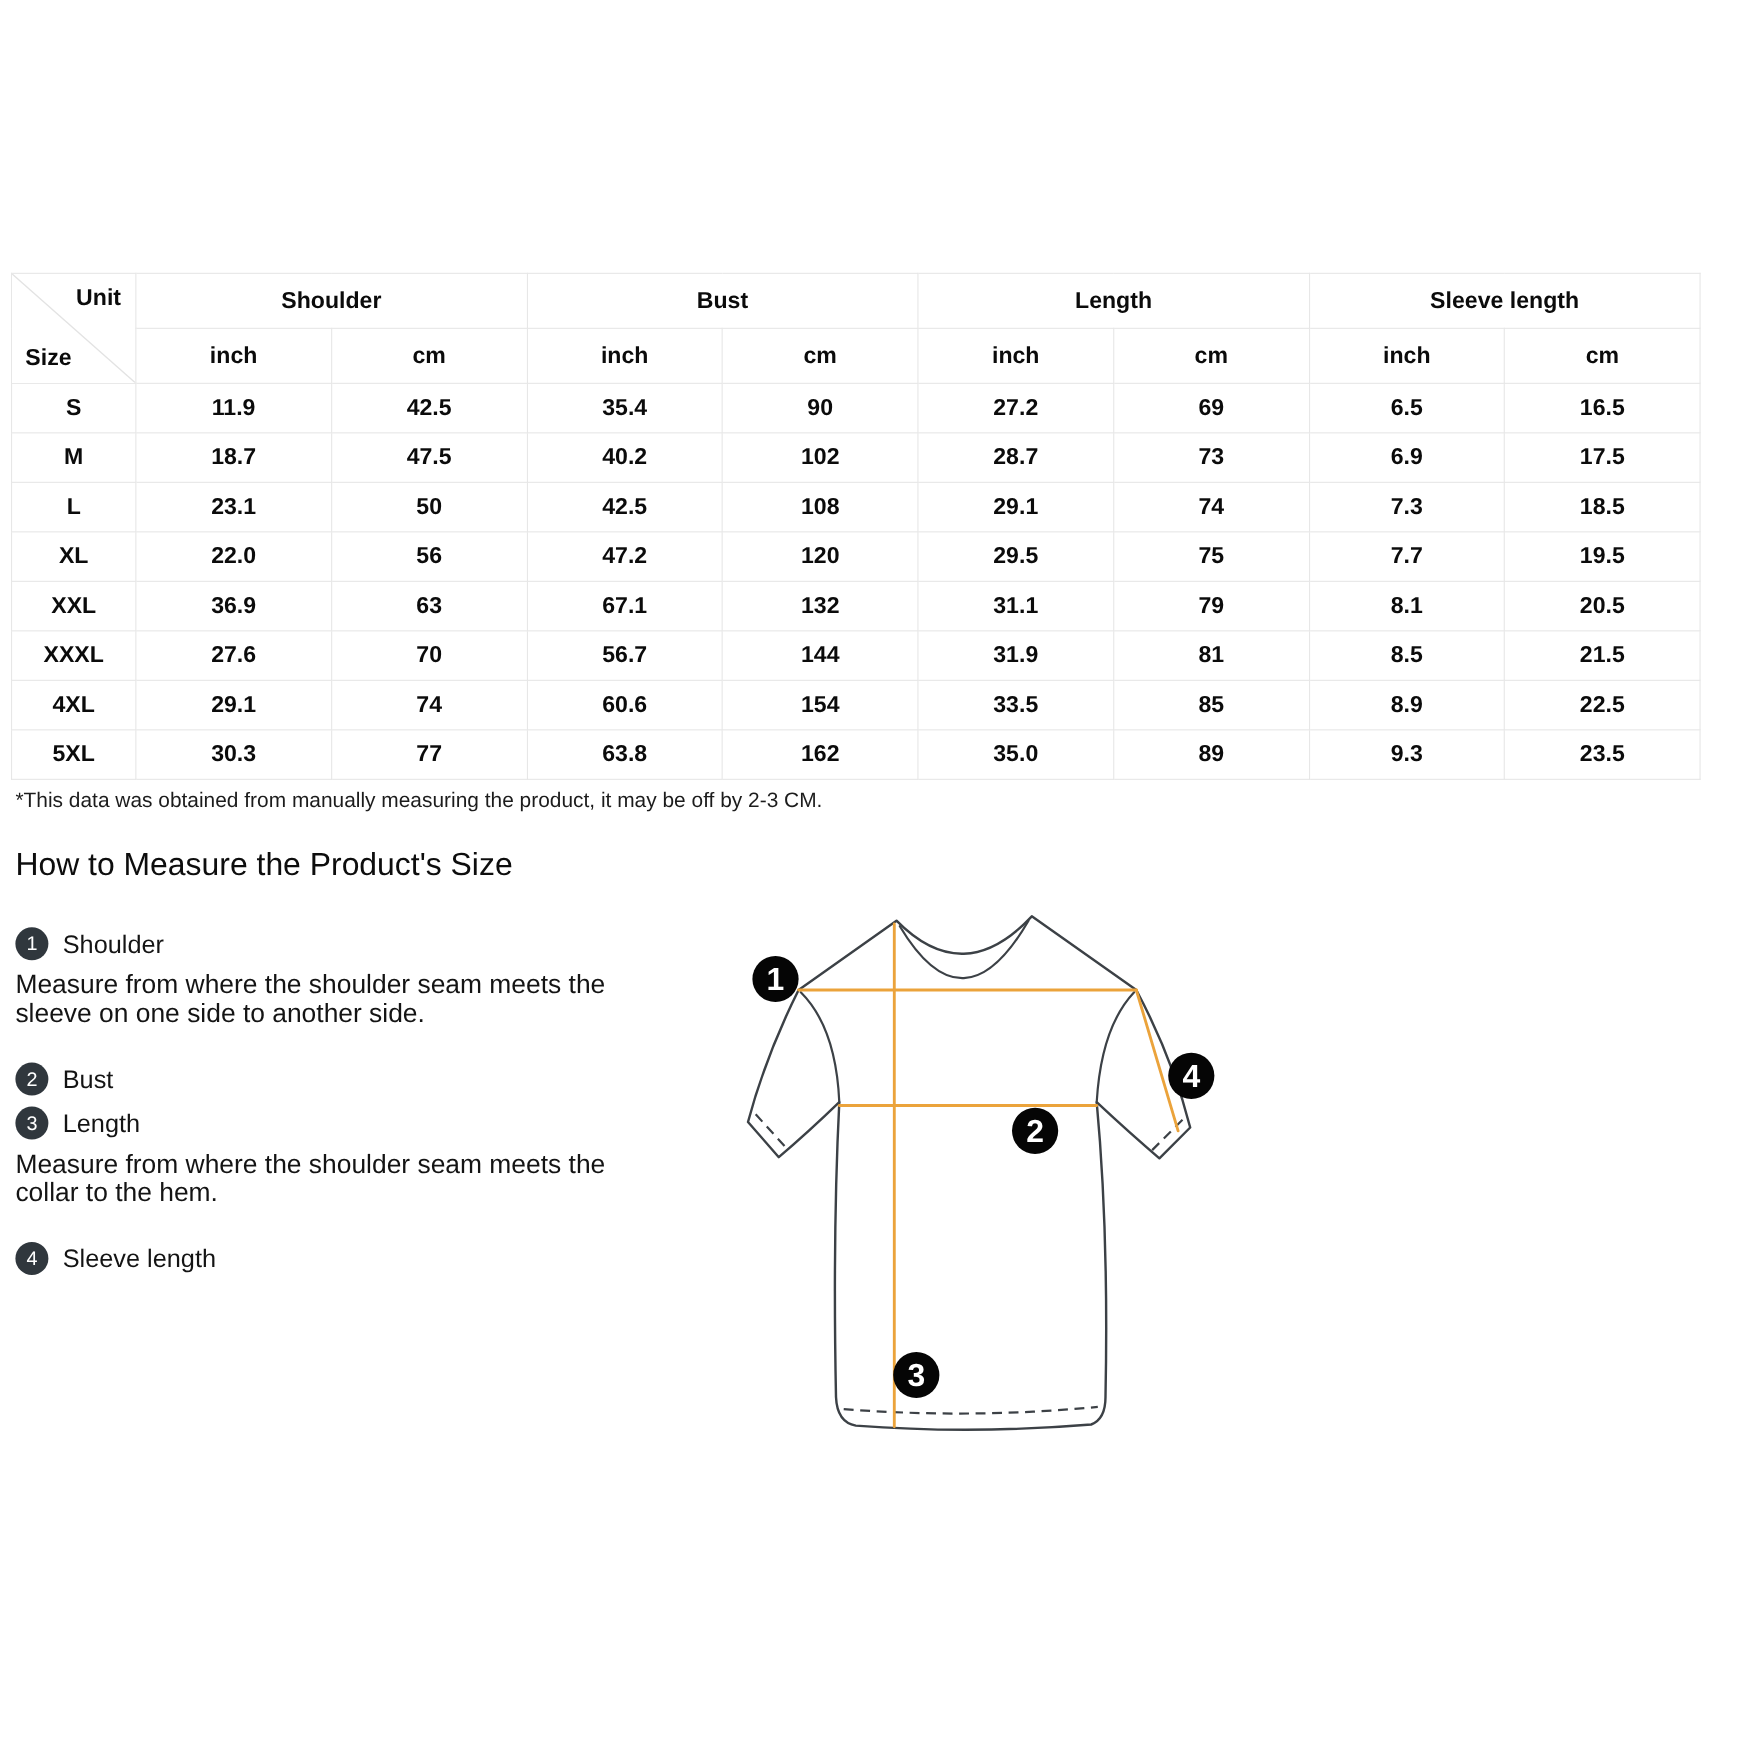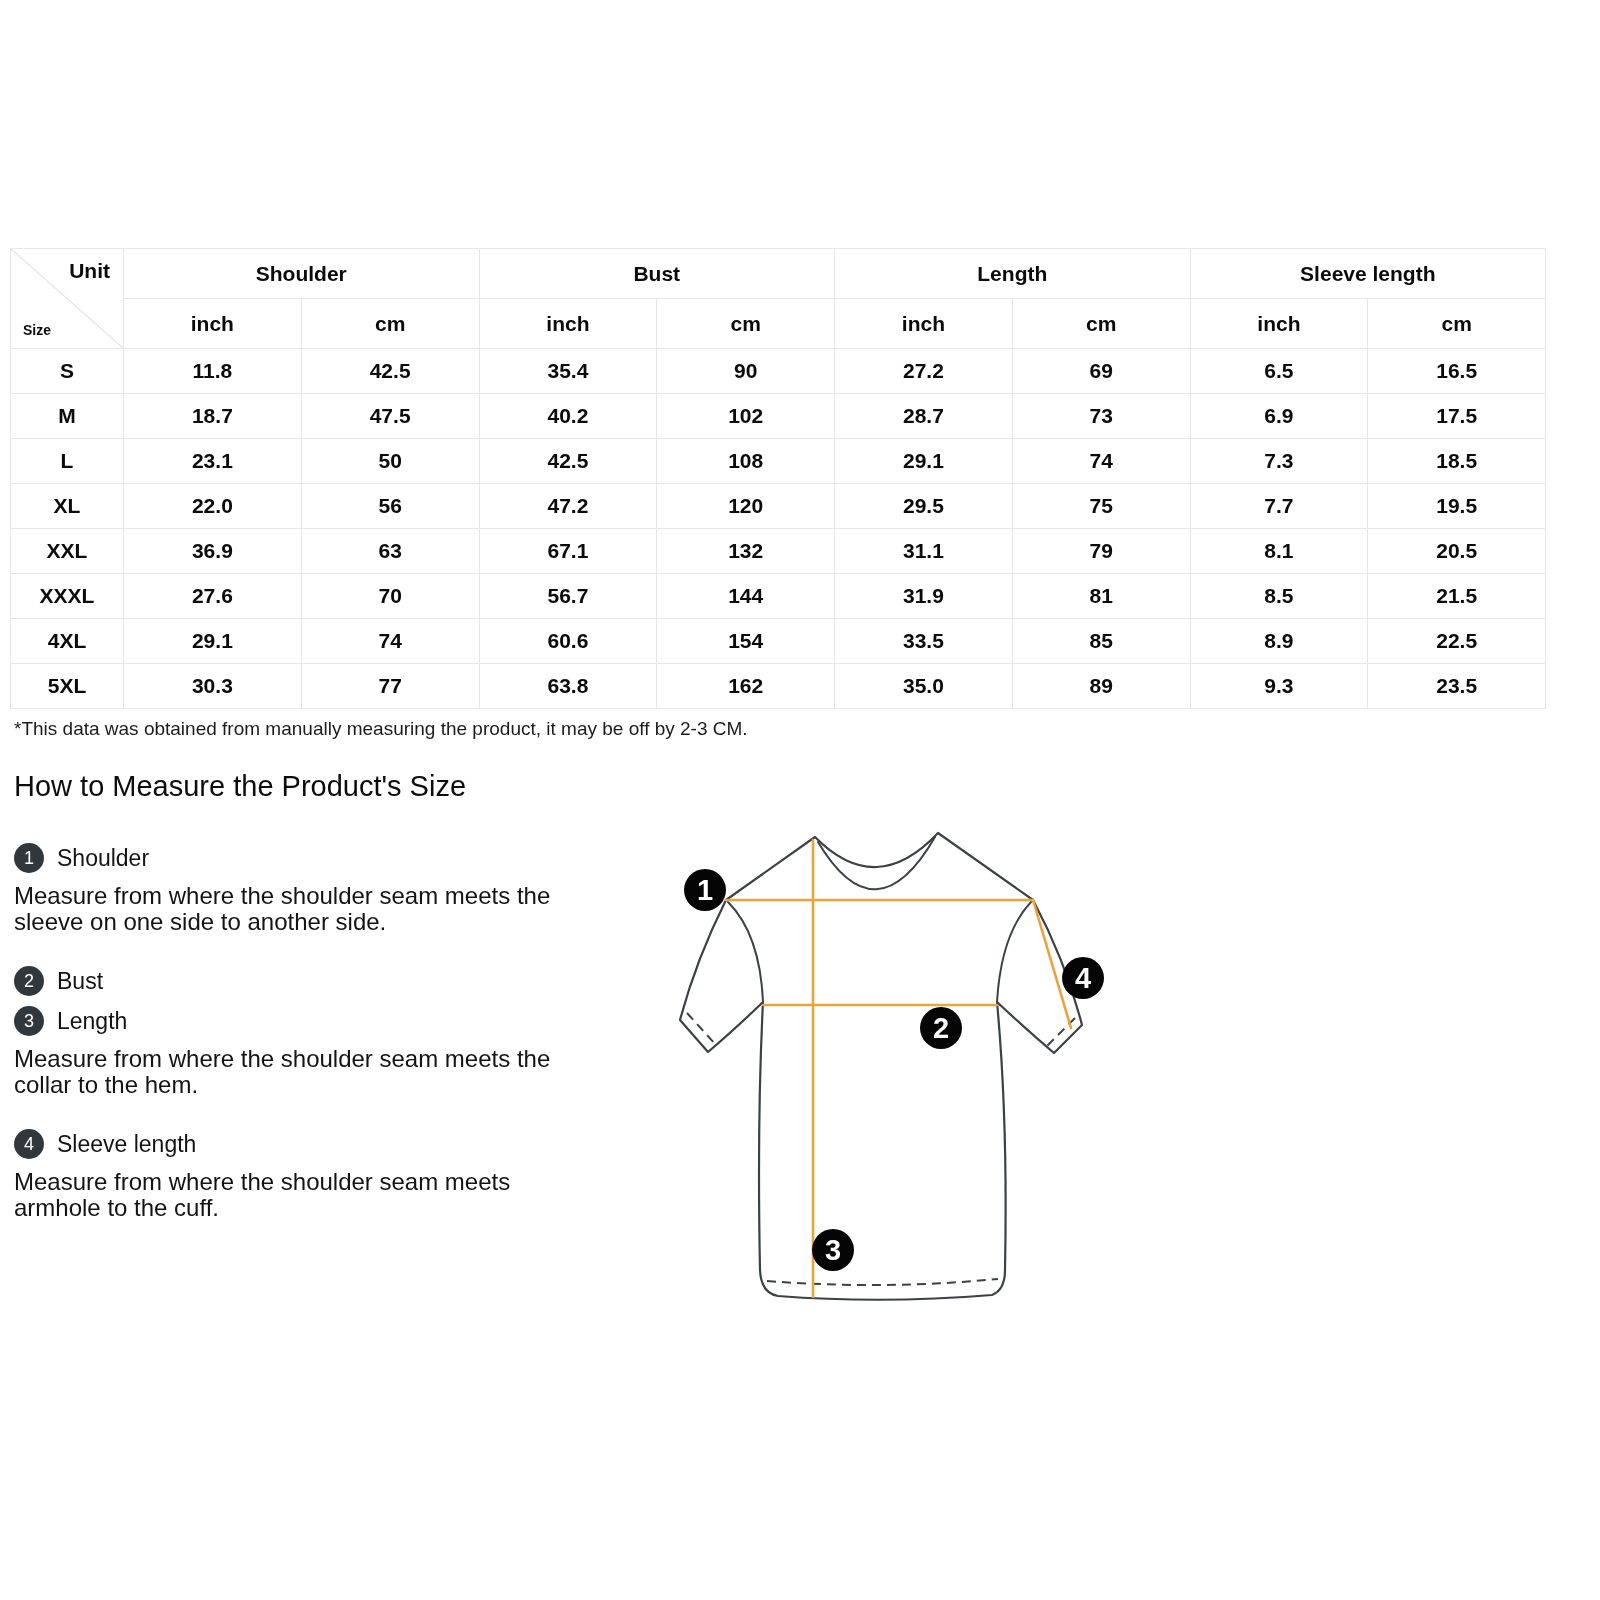--- a/index.html
+++ b/index.html
@@ -17,21 +17,21 @@
     border:1px solid #e7e7e7; background:#ffffff;
     text-align:center; vertical-align:middle;
     font-weight:bold; font-size:21px; color:#0b0b0b; padding:0;
   }
   .size-table thead tr { height:50px;padding-left:36px; }
   .size-table tbody tr { height:45px; }
 
   .corner { position:relative; }
   .corner .diag { position:absolute; left:0; top:0; width:100%; height:100%; display:block; }
   .corner-unit { position:absolute; top:10px; right:13px; font-size:21px; }
-  .corner-size { position:absolute; bottom:10px; left:12px; font-size:14px; }
+  .corner-size { position:absolute; bottom:10px; left:12px; font-size:21px; }
 
   .footnote {
     position:absolute; left:14px; top:718px; margin:0;
     font-size:19px; font-weight:400; color:#1c1c1c;
   }
 
   
   .guide-title {
     position:absolute; left:14px; top:770px; margin:0;
     font-size:29px; font-weight:400; color:#0d0d0d;text-align:right;
@@ -92,21 +92,21 @@
         <th>cm</th>
         <th>inch</th>
         <th>cm</th>
         <th>inch</th>
         <th>cm</th>
       </tr>
     </thead>
     <tbody>
       <tr>
         <td>S</td>
-        <td>11.8</td>
+        <td>11.9</td>
         <td>42.5</td>
         <td>35.4</td>
         <td>90</td>
         <td>27.2</td>
         <td>69</td>
         <td>6.5</td>
         <td>16.5</td>
       </tr>
       <tr>
         <td>M</td>
@@ -213,22 +213,20 @@
         <span class="guide-label">Length</span>
       </div>
       <p class="guide-desc">Measure from where the shoulder seam meets the
 collar to the hem.</p>
     </div>
     <div class="guide-item">
       <div class="guide-item-header">
         <span class="num-badge">4</span>
         <span class="guide-label">Sleeve length</span>
       </div>
-      <p class="guide-desc">Measure from where the shoulder seam meets
-armhole to the cuff.</p>
     </div>
   </div>
 
   <svg class="tshirt" width="540" height="560" viewBox="0 0 540 560">
 
     <path class="outline" d="
       M 96 110
       L 185 47
       Q 246 109 308 43
       L 403 110

